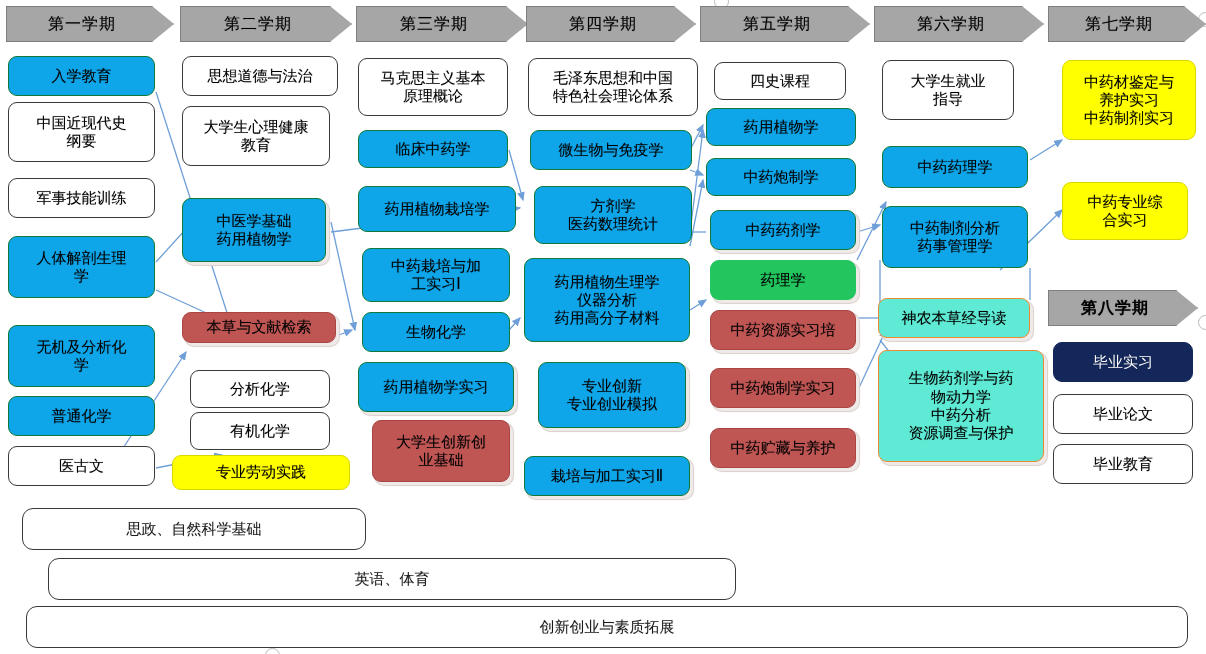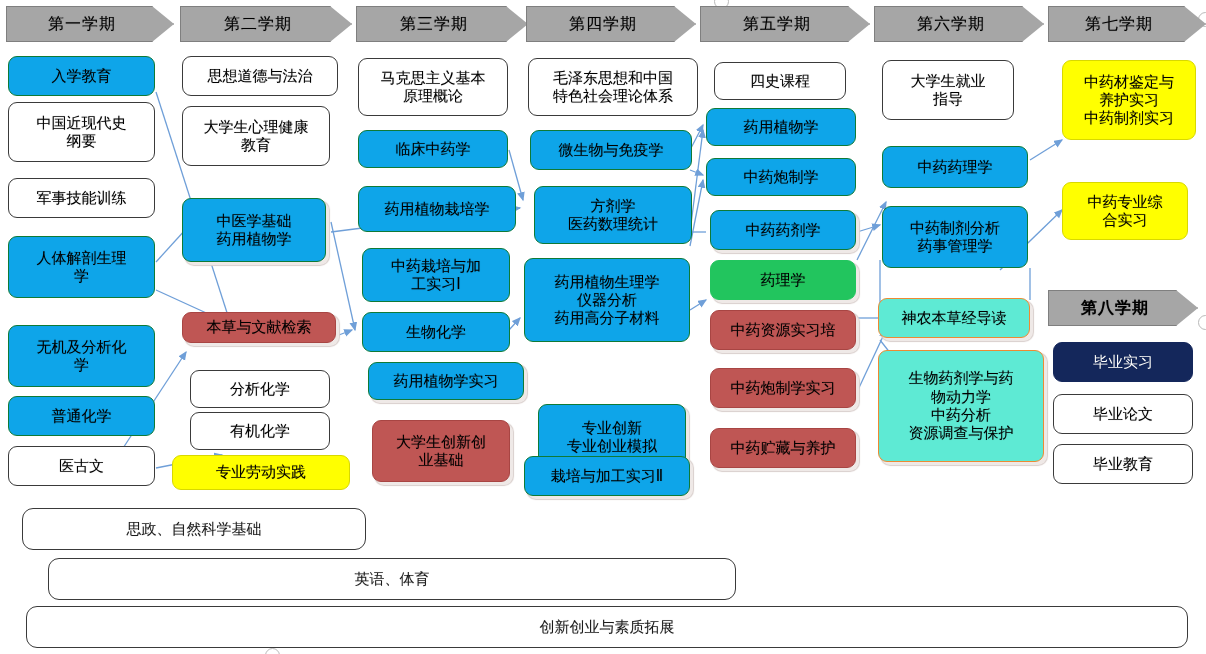--- a/index.html
+++ b/index.html
@@ -171,33 +171,33 @@
   <div class="box b-white" style="left:190px;top:412px;width:140px;height:38px;">有机化学</div>
   <div class="box b-yellow" style="left:172px;top:455px;width:178px;height:35px;">专业劳动实践</div>
 
   <div class="box b-white" style="left:358px;top:58px;width:150px;height:58px;">马克思主义基本
 原理概论</div>
   <div class="box b-green" style="left:358px;top:130px;width:150px;height:38px;">临床中药学</div>
   <div class="box b-green" style="left:358px;top:186px;width:158px;height:46px;">药用植物栽培学</div>
   <div class="box b-green" style="left:362px;top:248px;width:148px;height:54px;">中药栽培与加
 工实习Ⅰ</div>
   <div class="box b-green" style="left:362px;top:312px;width:148px;height:40px;">生物化学</div>
-  <div class="box b-green shadow" style="left:368px;top:362px;width:156px;height:38px;">药用植物学实习</div>
+  <div class="box b-green shadow" style="left:358px;top:362px;width:156px;height:50px;">药用植物学实习</div>
   <div class="box b-red shadow" style="left:372px;top:420px;width:138px;height:62px;">大学生创新创
 业基础</div>
 
   <div class="box b-white" style="left:528px;top:58px;width:170px;height:58px;">毛泽东思想和中国
 特色社会理论体系</div>
   <div class="box b-green" style="left:530px;top:130px;width:162px;height:40px;">微生物与免疫学</div>
   <div class="box b-green" style="left:534px;top:186px;width:158px;height:58px;">方剂学
 医药数理统计</div>
   <div class="box b-green" style="left:524px;top:258px;width:166px;height:84px;">药用植物生理学
 仪器分析
 药用高分子材料</div>
-  <div class="box b-green shadow" style="left:538px;top:362px;width:148px;height:66px;margin-top:42px;">专业创新
+  <div class="box b-green shadow" style="left:538px;top:362px;width:148px;height:66px;">专业创新
 专业创业模拟</div>
   <div class="box b-green shadow" style="left:524px;top:456px;width:166px;height:40px;">栽培与加工实习Ⅱ</div>
 
   <div class="box b-white" style="left:714px;top:62px;width:132px;height:38px;">四史课程</div>
   <div class="box b-green" style="left:706px;top:108px;width:150px;height:38px;">药用植物学</div>
   <div class="box b-green" style="left:706px;top:158px;width:150px;height:38px;">中药炮制学</div>
   <div class="box b-green shadow" style="left:710px;top:210px;width:146px;height:40px;">中药药剂学</div>
   <div class="box b-green-lite shadow" style="left:710px;top:260px;width:146px;height:40px;">药理学</div>
   <div class="box b-red shadow" style="left:710px;top:310px;width:146px;height:40px;">中药资源实习培</div>
   <div class="box b-red shadow" style="left:710px;top:368px;width:146px;height:40px;">中药炮制学实习</div>

